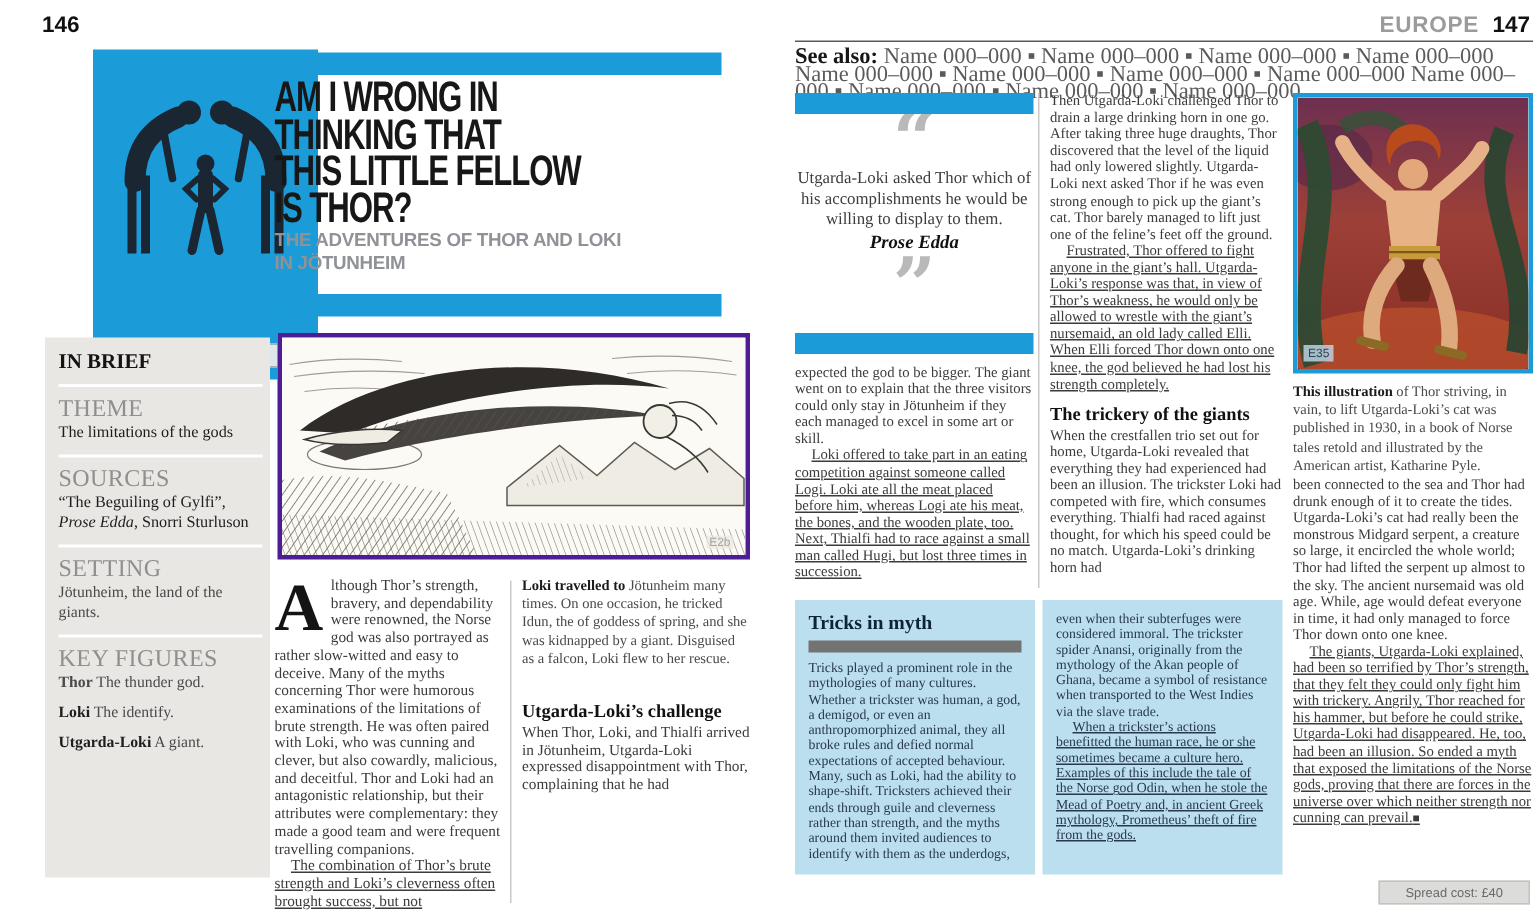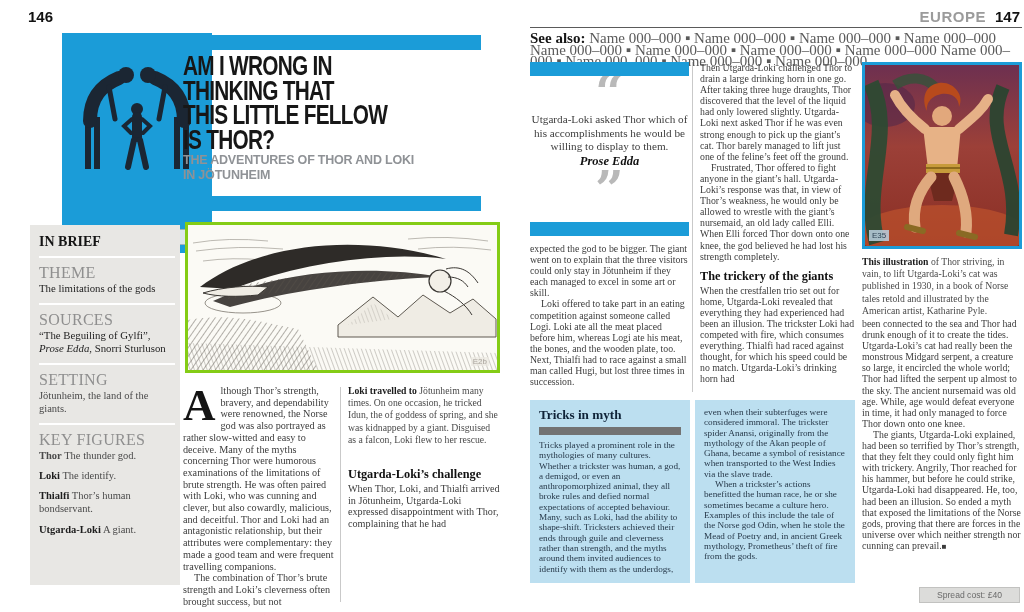--- a/index.html
+++ b/index.html
@@ -22,29 +22,29 @@
 
   .inbrief { left:30px; top:225px; width:150px; height:360px; background:#e8e7e4; padding:9px 5px 8px 9px; overflow:hidden; }
   .ib-title { font:bold 14px "Liberation Serif", serif; color:#141414; padding-bottom:6px; border-bottom:2px solid #fff; }
   .ib-sec { border-bottom:2px solid #fff; padding-bottom:7px; }
   .ib-label { font-size:16px; color:#8f8f8f; margin-top:6px; letter-spacing:0.3px; }
   .ib-bold { font-weight:normal; font-size:10.8px; line-height:13.6px; color:#1d1d1d; }
   .ib-reg { font-size:10.5px; line-height:13.4px; color:#4a4a4a; }
   .ib-fig { font-size:10.5px; line-height:13.2px; color:#4a4a4a; margin-top:7px; }
   .ib-fig b { color:#1d1d1d; }
 
-  .engraving { left:185px; top:222px; width:315px; height:151px; border:3px solid #84cc16; background:#fbfaf6; overflow:hidden; }
+  .engraving { left:185px; top:222px; width:315px; height:151px; border:3px solid #4c1d95; background:#fbfaf6; overflow:hidden; }
   .etag { position:absolute; right:8px; bottom:4px; font:8px "Liberation Sans", sans-serif; color:#a9a49c; background:rgba(235,232,225,.7); padding:0 2px; }
 
   .body-left { font-size:10.2px; line-height:11.7px; color:#3b3b3b; }
   .lcol1 { left:183px; top:385px; width:151px; height:222px; overflow:hidden; }
   .lcol2 { left:348px; top:385px; width:152px; height:222px; overflow:hidden; }
   .vrule-l { left:340px; top:387px; width:1px; height:215px; background:#c9c9c9; }
   .dropcap { float:left; font:bold 45px/37px "Liberation Serif", serif; color:#141414; margin:2px 5px 0 0; }
-  .ti { text-indent:11px; }
+  .ti { text-indent:11px;text-decoration:underline; }
   .imgcap { font-size:9.7px; line-height:12.2px; color:#4a4a4a; }
   .imgcap b { color:#1b1b1b; }
   .subhead { font:bold 12.3px "Liberation Serif", serif; color:#111; margin:7px 0 1px 0; }
   .gap14 { height:14px; }
 
   
   .hdr-right { right:4px; top:8px; font-family:"Liberation Sans", sans-serif; font-weight:700; font-size:15px; }
   .hdr-right .sec { color:#9b9b9b; margin-right:9px; letter-spacing:0.5px; }
   .hdr-right .num { color:#111; }
   .toprule { left:530px; top:27px; width:492px; height:1px; background:#5a5a5a; }
@@ -131,21 +131,20 @@
     <div class="ib-label">SOURCES</div>
     <div class="ib-bold"><span>“The Beguiling of Gylfi”, </span><i>Prose Edda</i><span>, Snorri Sturluson</span></div>
   </div>
   <div class="ib-sec">
     <div class="ib-label">SETTING</div>
     <div class="ib-reg">Jötunheim, the land of the giants.</div>
   </div>
   <div class="ib-label">KEY FIGURES</div>
   <div class="ib-reg"><b>Thor</b><span> The thunder god.</span></div>
   <div class="ib-fig"><b>Loki</b><span> The identify.</span></div>
-  <div class="ib-fig"><b>Thialfi</b><span> Thor’s human bondservant.</span></div>
   <div class="ib-fig"><b>Utgarda-Loki</b><span> A giant.</span></div>
 </div>
 
 <div class="abs engraving">
   <svg width="309" height="145" viewBox="0 0 309 145">
     <defs>
       <pattern id="hatch" width="5" height="5" patternTransform="rotate(35)" patternUnits="userSpaceOnUse">
         <line x1="0" y1="0" x2="0" y2="5" stroke="#57514a" stroke-width="1"></line>
       </pattern>
       <pattern id="hatch2" width="4" height="4" patternTransform="rotate(-20)" patternUnits="userSpaceOnUse">

